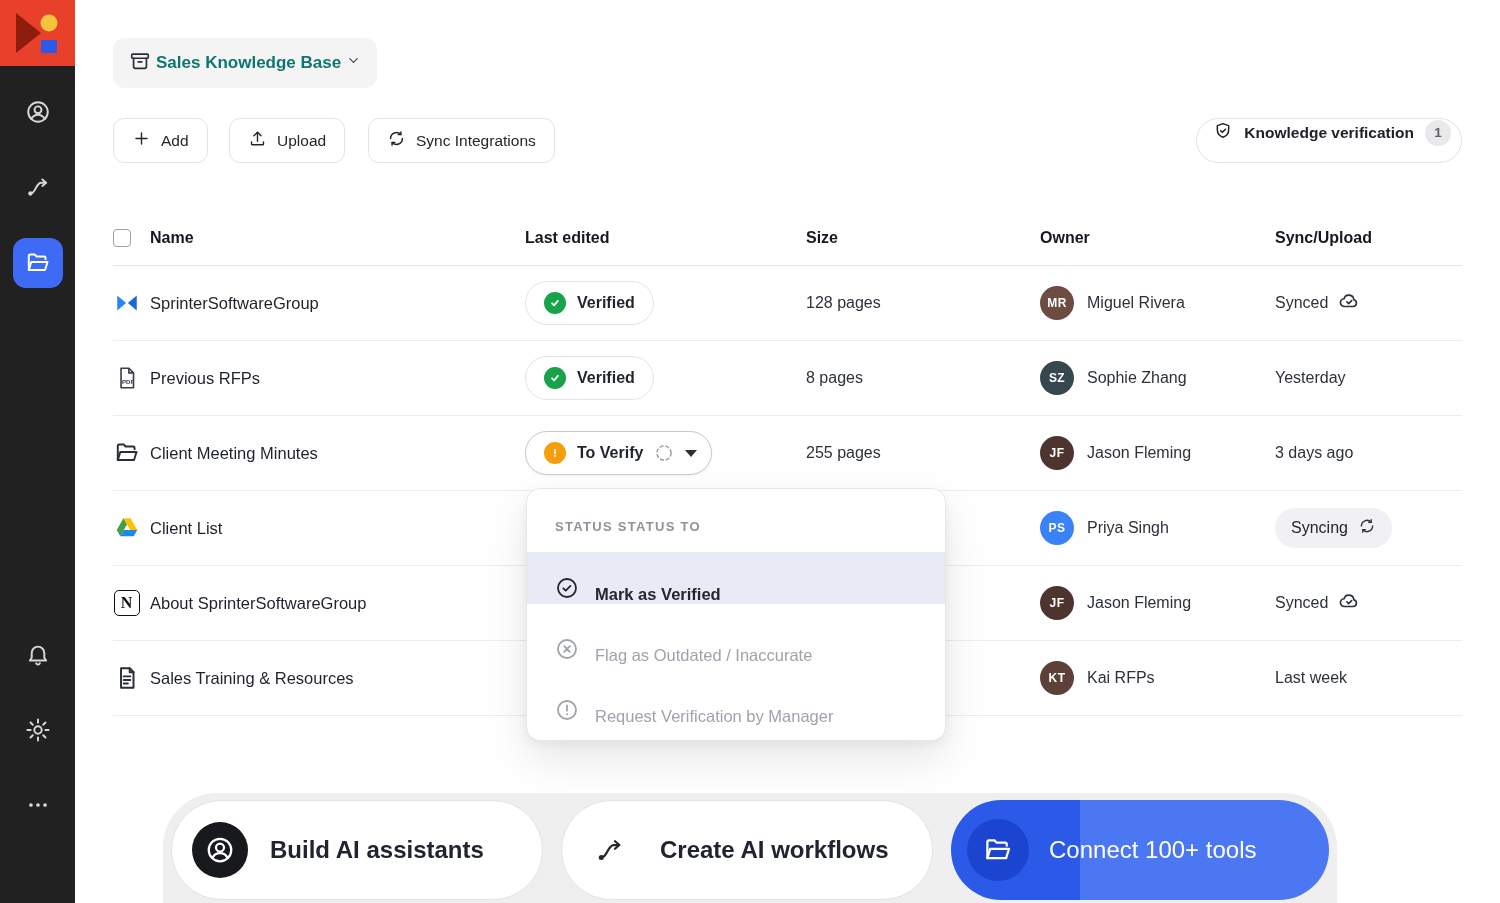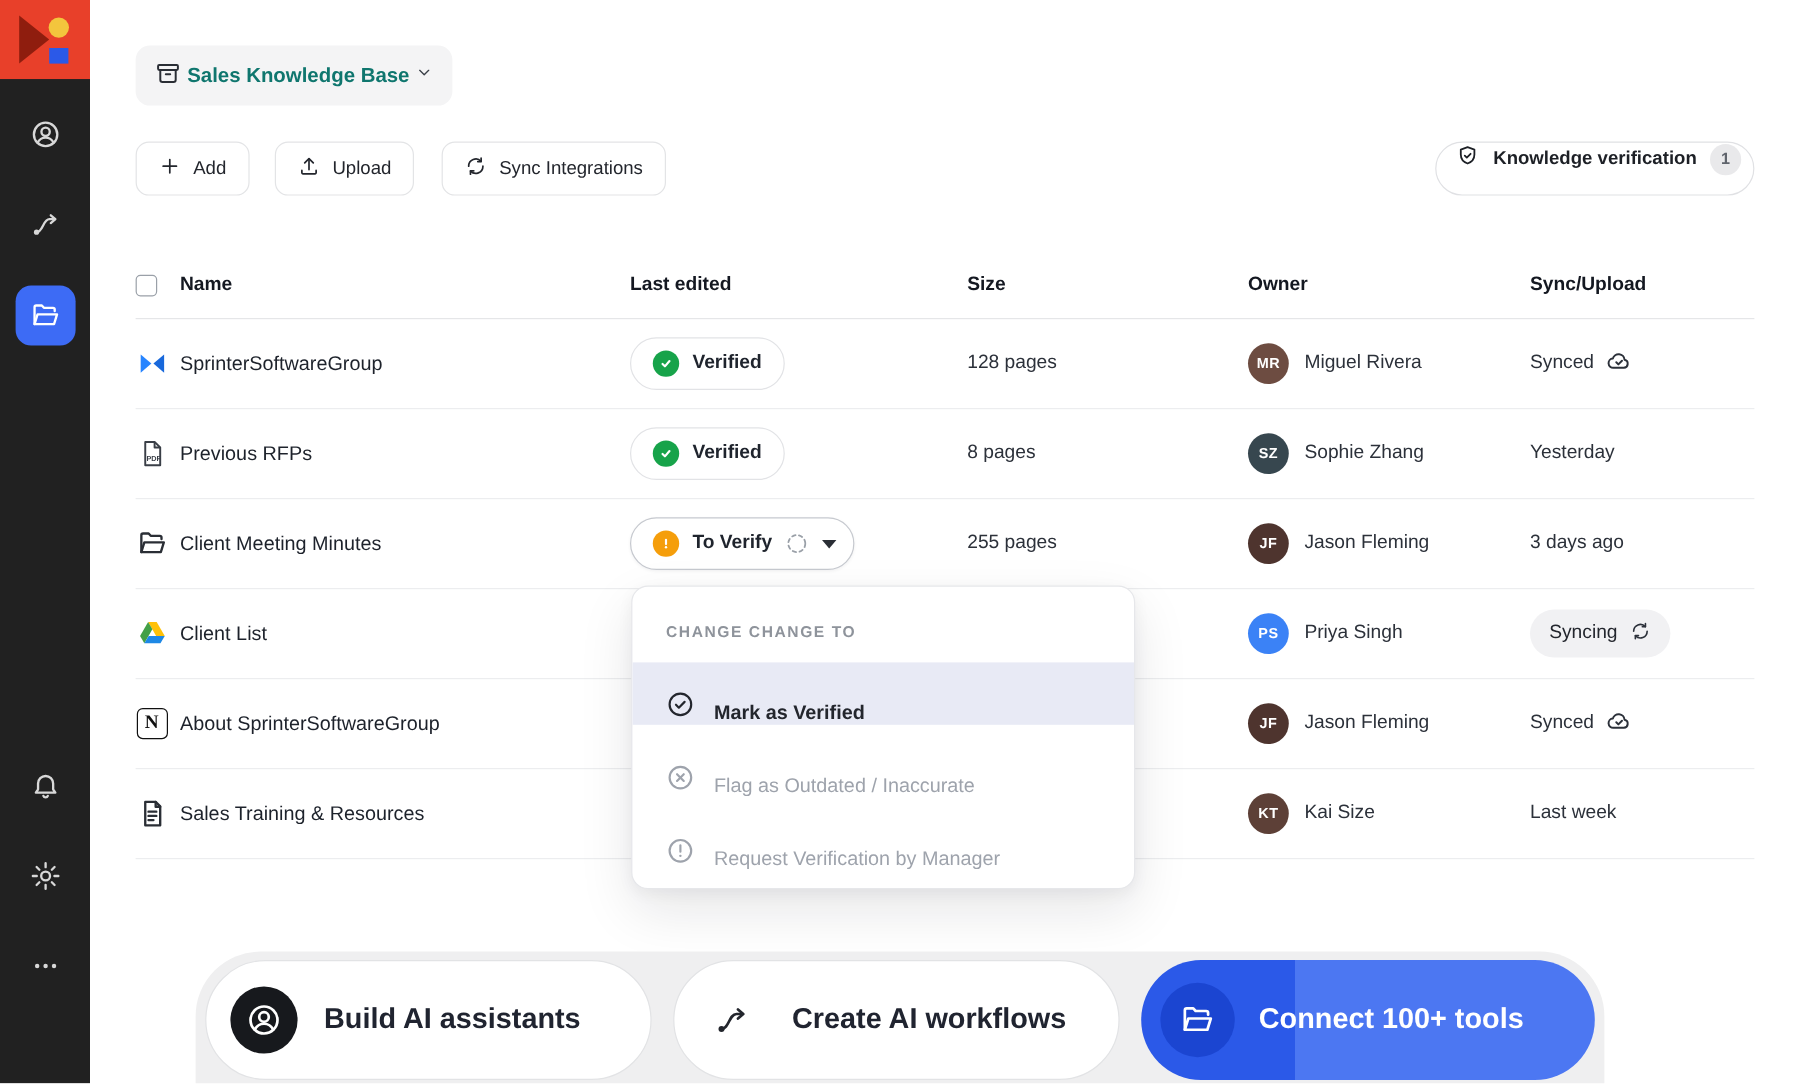--- a/index.html
+++ b/index.html
@@ -87,21 +87,21 @@
   .fpill.light{background:#fff;border:1px solid #E2E3E5}
   #fp1{left:8px;width:372px}
   #fp2{left:398px;width:372px}
   #fp3{left:788px;width:378px;background:linear-gradient(90deg,#2B59E8 0,#2B59E8 34%,#4C77F2 34%,#4C77F2 100%)}
   .ficon{width:56px;height:56px;border-radius:50%;margin-left:20px;margin-right:22px;display:grid;place-items:center;flex:none}
   .ficon svg{width:30px;height:30px}
   #fp1 .ficon{background:#17191D;color:#fff}
   #fp2 .ficon{color:#23262d}
   #fp3 .ficon{background:#1B45D1;color:#fff;width:62px;height:62px;margin-left:16px;margin-right:20px}
   .flabel{font-size:24px;font-weight:600;color:#202430}
-  #fp3 .flabel{color:#fff;font-weight:700}
+  #fp3 .flabel{color:#fff;font-weight:400}
 
   .notion{width:26px;height:26px;background:#fff;border:1.6px solid #101010;border-radius:5px;display:grid;place-items:center;
     font-family:"Liberation Serif","DejaVu Serif",serif;font-weight:700;font-size:16px;color:#101010}
 </style>
 </head>
 <body>
 
 <div class="app">
 
   <aside class="sidebar">
@@ -424,30 +424,30 @@
         </svg>
       </span>
         </div>
       <div><span class="fname">Sales Training &amp; Resources</span></div>
       <div></div>
       <div></div>
       <div class="owner">
         <span class="avatar" style="background:#5D4037">
             <span>KT</span>
           </span>
-        <span>Kai Size</span>
+        <span>Kai RFPs</span>
       </div>
       <div class="sync-cell">
           <span>Last week</span>
         </div>
     </div>
   </div>
 
   <div class="menu">
-    <div class="menu-title">CHANGE CHANGE TO</div>
+    <div class="menu-title">STATUS STATUS TO</div>
 
     <div class="mitem hl">
       <span>
         <svg class="st" viewBox="0 0 24 24">
             <circle cx="12" cy="12" r="9"></circle>
             <path d="M8.3 12.3l2.4 2.4 4.8-4.8"></path>
           </svg>
       </span>
       <span>Mark as Verified</span>
     </div>

